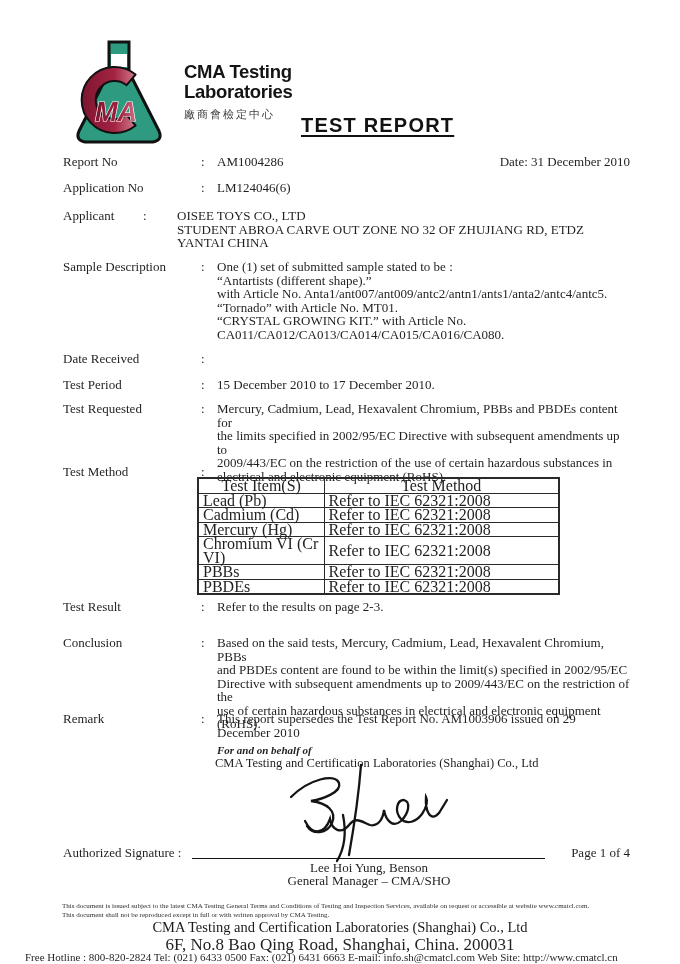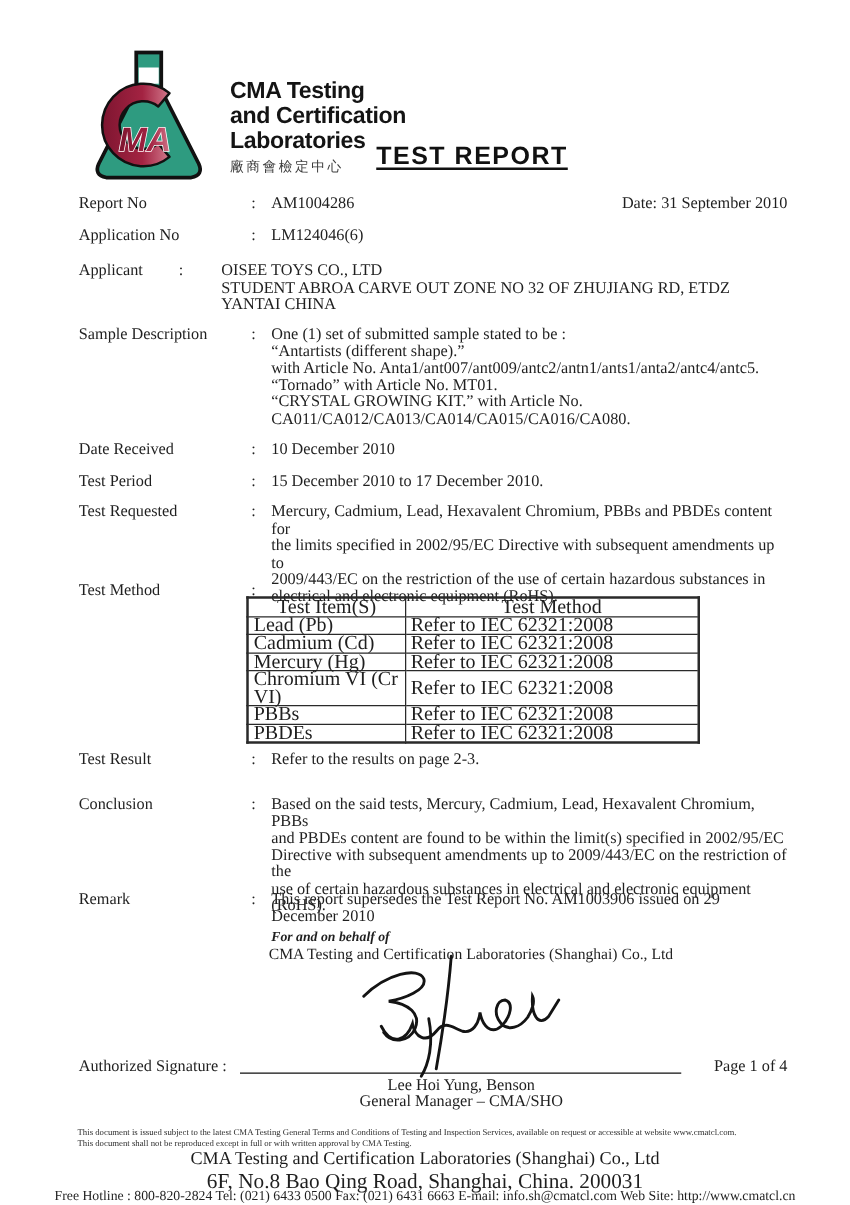--- a/index.html
+++ b/index.html
@@ -59,21 +59,21 @@
   
   .disclaimer1 { position:absolute; left:62px; top:902px; width:570px;
     font-size:7px; line-height:9px; color:#2c2c2c; white-space:nowrap; }
   .disclaimer2 { position:absolute; left:62px; top:911px; width:570px;
     font-size:7px; line-height:9px; color:#2c2c2c; white-space:nowrap; }
   .footer-company { position:absolute; left:25px; top:921px; width:630px;
     text-align:center; font-size:14.5px; color:#1a1a1a; }
   .footer-address { position:absolute; left:25px; top:938px; width:630px;
     text-align:center; font-size:17px; }
   .footer-contact { position:absolute; left:25px; top:951px; width:630px;
-    text-align:center; font-size:11px; white-space:nowrap; }
+    font-size:11px; white-space:nowrap; }
 </style>
 </head>
 <body>
 
 <div class="page">
 
   <svg class="logo-svg" width="100" height="112" viewBox="0 0 100 112">
     <defs>
       <linearGradient id="marGrad" x1="0" y1="0" x2="1" y2="0">
         <stop offset="0" stop-color="#7E1530"></stop>
@@ -87,33 +87,32 @@
     <rect x="39" y="4" width="20" height="28" fill="#2E9B80" stroke="#111" stroke-width="3"></rect>
     <rect x="41" y="16" width="16" height="13" fill="#ffffff"></rect>
 
     <path d="M 65.6 36.5 A 33 33 0 1 0 65.6 87.5 L 56.6 76.8 A 19 19 0 1 1 56.6 47.2 Z" fill="url(#marGrad)" stroke="#111" stroke-width="2" stroke-linejoin="round"></path>
 
     <text x="25" y="83" font-family="Liberation Sans, sans-serif" font-size="27" font-weight="bold" font-style="italic" fill="url(#marGrad)" stroke="#ffffff" stroke-width="1.2" paint-order="stroke">MA</text>
   </svg>
 
   <div class="logo-text">
     <div>CMA Testing</div>
-    <div>and Certification</div>
     <div>Laboratories</div>
     <div class="logo-cn">廠商會檢定中心</div>
   </div>
 
   <div class="doc-title">TEST REPORT</div>
 
   <div class="field-row" style="top:155px">
     <div class="fr-label">Report No</div>
     <div class="fr-colon">:</div>
     <div class="fr-content fr-flex">
       <span>AM1004286</span>
-      <span>Date: 31 September 2010</span>
+      <span>Date: 31 December 2010</span>
     </div>
   </div>
 
   <div class="field-row" style="top:181px">
     <div class="fr-label">Application No</div>
     <div class="fr-colon">:</div>
     <div class="fr-content">LM124046(6)</div>
   </div>
 
   <div class="field-row applicant-row" style="top:209px">
@@ -135,21 +134,20 @@
       <div>with Article No. Anta1/ant007/ant009/antc2/antn1/ants1/anta2/antc4/antc5.</div>
       <div>“Tornado” with Article No. MT01.</div>
       <div>“CRYSTAL GROWING KIT.” with Article No.</div>
       <div>CA011/CA012/CA013/CA014/CA015/CA016/CA080.</div>
     </div>
   </div>
 
   <div class="field-row" style="top:352px">
     <div class="fr-label">Date Received</div>
     <div class="fr-colon">:</div>
-    <div class="fr-content">10 December 2010</div>
   </div>
 
   <div class="field-row" style="top:378px">
     <div class="fr-label">Test Period</div>
     <div class="fr-colon">:</div>
     <div class="fr-content">15 December 2010 to 17 December 2010.</div>
   </div>
 
   <div class="field-row" style="top:402px">
     <div class="fr-label">Test Requested</div>

